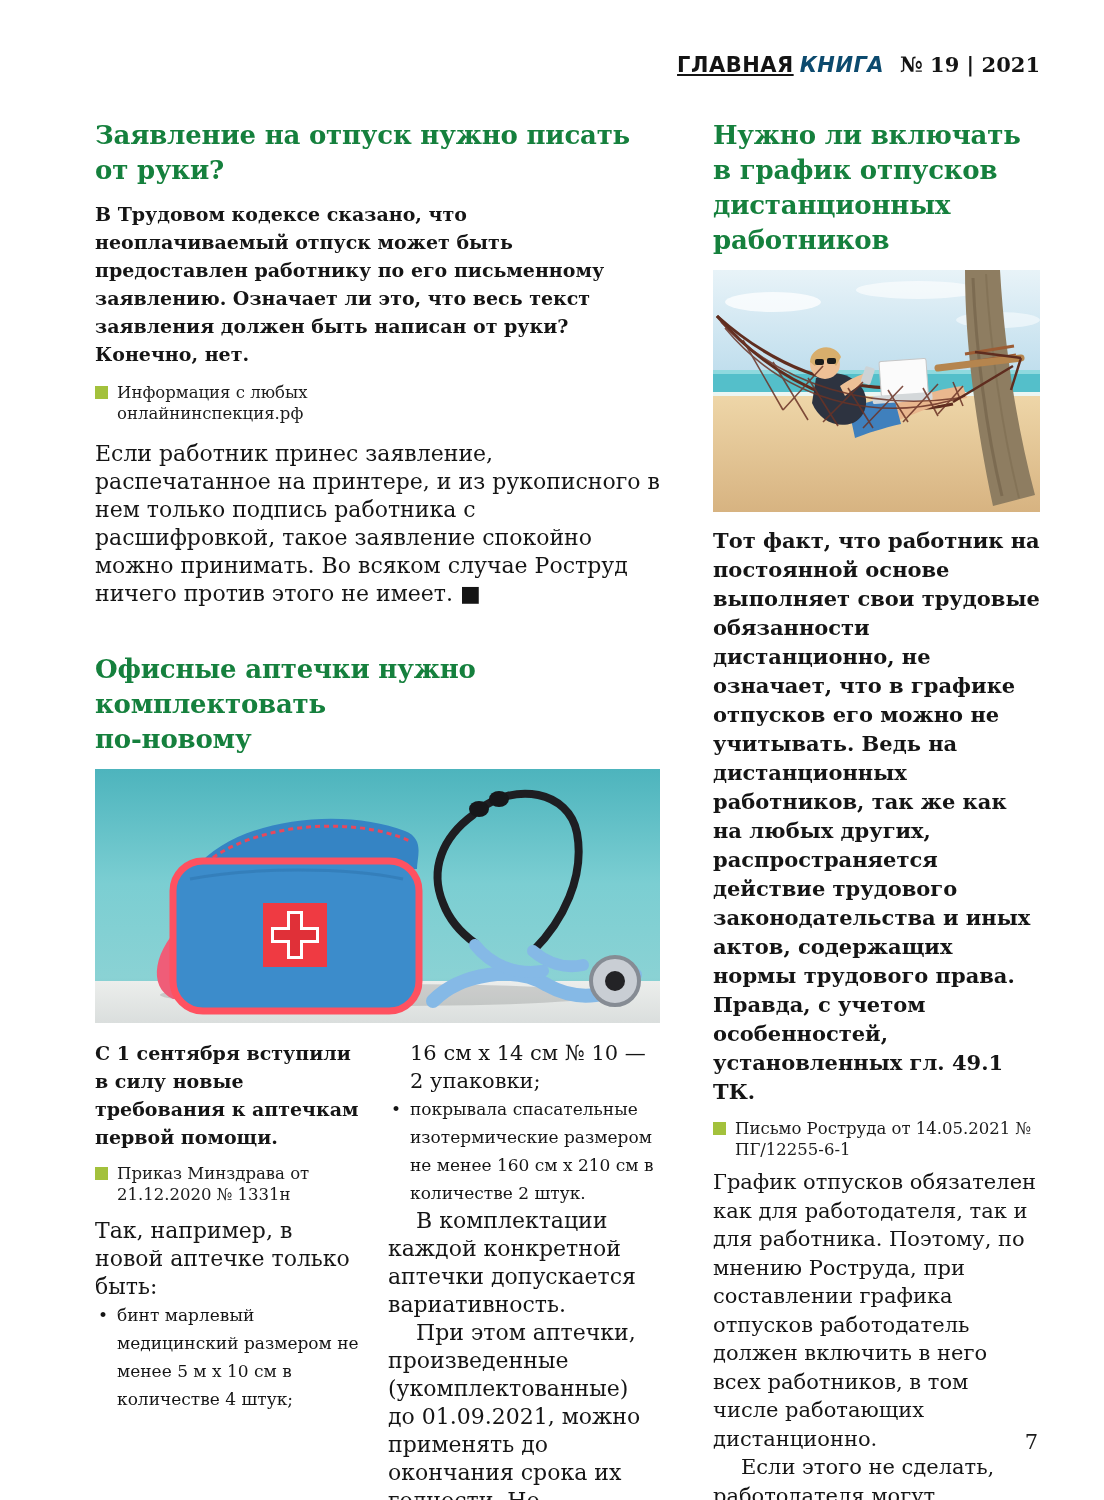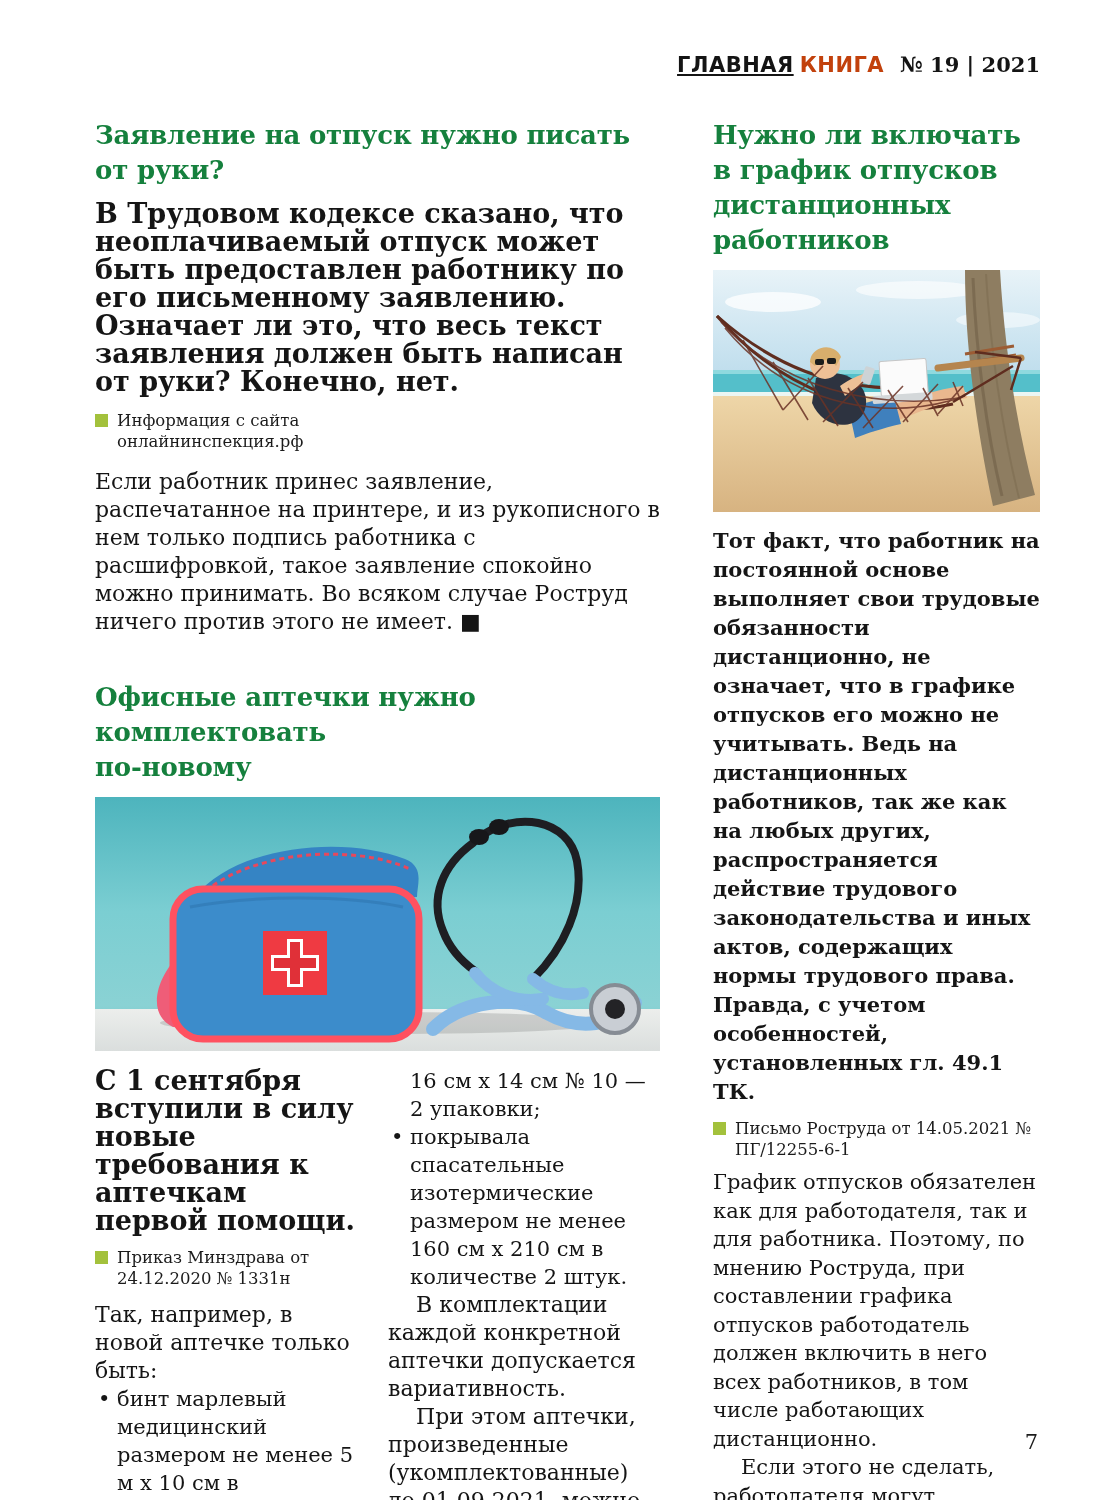--- a/index.html
+++ b/index.html
@@ -3,45 +3,45 @@
 <meta charset="utf-8">
 <style>
   html,body{margin:0;padding:0;background:#ffffff;}
   .page{position:relative;width:1104px;height:1500px;background:#ffffff;overflow:hidden;
         font-family:"DejaVu Serif","Liberation Serif",serif;color:#151515;}
 
   
   .mast{position:absolute;top:52px;right:64px;white-space:nowrap;
         font-family:"DejaVu Sans","Liberation Sans",sans-serif;font-weight:bold;font-size:21px;letter-spacing:.5px;}
   .brand-black{color:#141414;text-decoration:underline;}
-  .brand-purple{color:#c2410c;margin-left:6px;}
+  .brand-purple{color:#0c4a6e;margin-left:6px;font-style:italic;}
   .issue{font-family:"DejaVu Serif","Liberation Serif",serif;font-weight:bold;color:#141414;margin-left:8px;letter-spacing:0;margin-top:36px;}
 
   .content{position:absolute;top:118px;left:95px;display:flex;gap:53px;}
   .col-main{width:565px;flex:none;}
   .col-side{width:327px;flex:none;}
 
   h1{margin:0 0 12px 0;font-size:26px;line-height:35px;font-weight:bold;color:#15803d;
      letter-spacing:-.2px;white-space:pre-line;}
-  .lead{margin:0 0 14px 0;font-size:27px;line-height:28px;font-weight:bold;}
+  .lead{margin:0 0 14px 0;font-size:19px;line-height:28px;font-weight:bold;}
   .bodytext{margin:0;font-size:22px;line-height:28px;}
   .indent{text-indent:28px;}
   .cite{display:flex;gap:9px;margin:0 0 16px 0;}
   .cite .marker{width:13px;height:13px;background:#a3c13c;flex:none;margin-top:4px;}
   .cite .cite-text{font-size:16.5px;line-height:21px;color:#1b1b1b;}
   .cite-narrow{max-width:280px;}
 
   .a2{margin-top:44px;}
   figure{margin:0 0 16px 0;}
   figure svg{display:block;}
   .cols{display:grid;grid-template-columns:268px 1fr;column-gap:25px;margin-top:2px;}
   .cols .lead{margin-bottom:12px;}
   .cols .cite{margin-bottom:12px;}
   ul.kit-list{margin:0;padding:0;list-style:none;}
-  ul.kit-list li{position:relative;padding-left:22px;font-size:21px;line-height:28px;}
+  ul.kit-list li{position:relative;padding-left:22px;font-size:17px;line-height:28px;}
   ul.kit-list li::before{content:"•";position:absolute;left:3px;}
   .hang{padding-left:22px;font-size:21px;line-height:28px;}
   .cols p{margin:0;}
 
   .col-side h1{margin-bottom:12px;}
   .col-side figure{margin-bottom:14px;}
   .r-lead{margin:0 0 12px 0;font-size:21px;line-height:29px;font-weight:bold;}
   .r-body{margin:0;font-size:21px;line-height:28.5px;}
   .col-side .cite{margin-bottom:8px;}
 
@@ -60,21 +60,21 @@
   <main class="content">
 
     <section class="col-main">
 
       <article>
         <h1>Заявление на отпуск нужно писать
 от руки?</h1>
         <p class="lead">В Трудовом кодексе сказано, что неоплачиваемый отпуск может быть предоставлен работнику по его письменному заявлению. Означает ли это, что весь текст заявления должен быть написан от руки? Конечно, нет.</p>
         <div class="cite cite-narrow">
           <span class="marker"></span>
-          <span class="cite-text">Информация с сайта онлайнинспекция.рф</span>
+          <span class="cite-text">Информация с любых онлайнинспекция.рф</span>
         </div>
         <p class="bodytext">Если работник принес заявление, распечатанное на принтере, и из рукописного в нем только подпись работника с расшифровкой, такое заявление спокойно можно принимать. Во всяком случае Роструд ничего против этого не имеет. ■</p>
       </article>
 
       <article class="a2">
         <h1>Офисные аптечки нужно комплектовать
 по-новому</h1>
 
         <figure>
           <svg width="565" height="254" viewBox="0 0 565 254" aria-hidden="true">
@@ -120,21 +120,21 @@
             <circle cx="520" cy="212" r="24" fill="#c9ced4" stroke="#868c94" stroke-width="4"></circle>
             <circle cx="520" cy="212" r="10" fill="#232326"></circle>
           </svg>
         </figure>
 
         <div class="cols">
           <div class="subcol">
             <p class="lead">С 1 сентября вступили в силу новые требования к аптечкам первой помощи.</p>
             <div class="cite">
               <span class="marker"></span>
-              <span class="cite-text">Приказ Минздрава от 24.12.2020 № 1331н</span>
+              <span class="cite-text">Приказ Минздрава от 21.12.2020 № 1331н</span>
             </div>
             <p class="bodytext">Так, например, в новой аптечке только быть:</p>
             <ul class="kit-list">
               <li>бинт марлевый медицинский размером не менее 5 м х 10 см в количестве 4 штук;</li>
 
             </ul>
           </div>
           <div class="subcol">
             <div class="hang">16 см х 14 см № 10 — 2 упаковки;</div>
             <ul class="kit-list">

